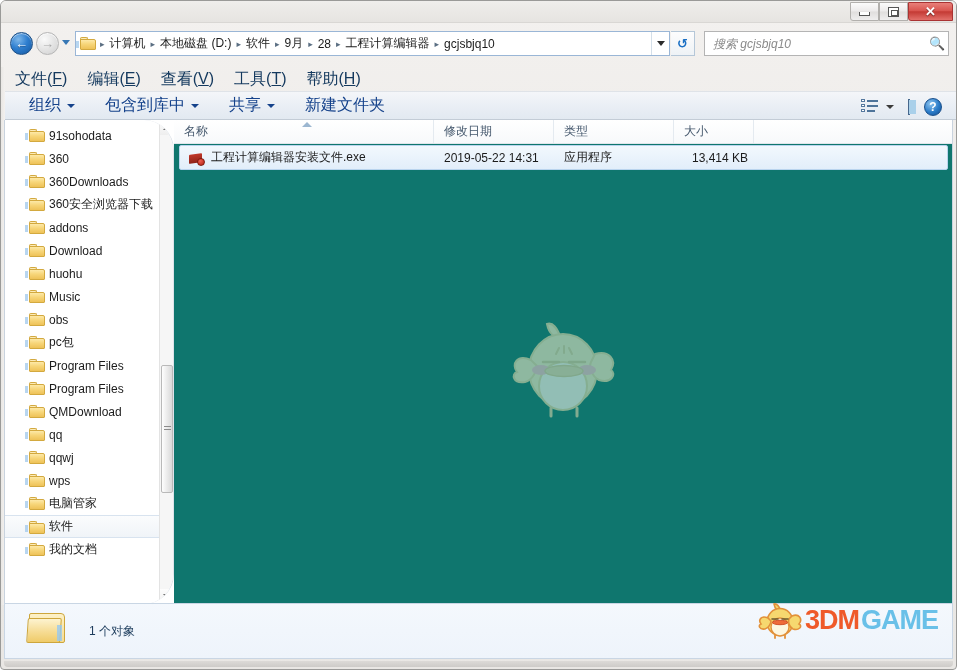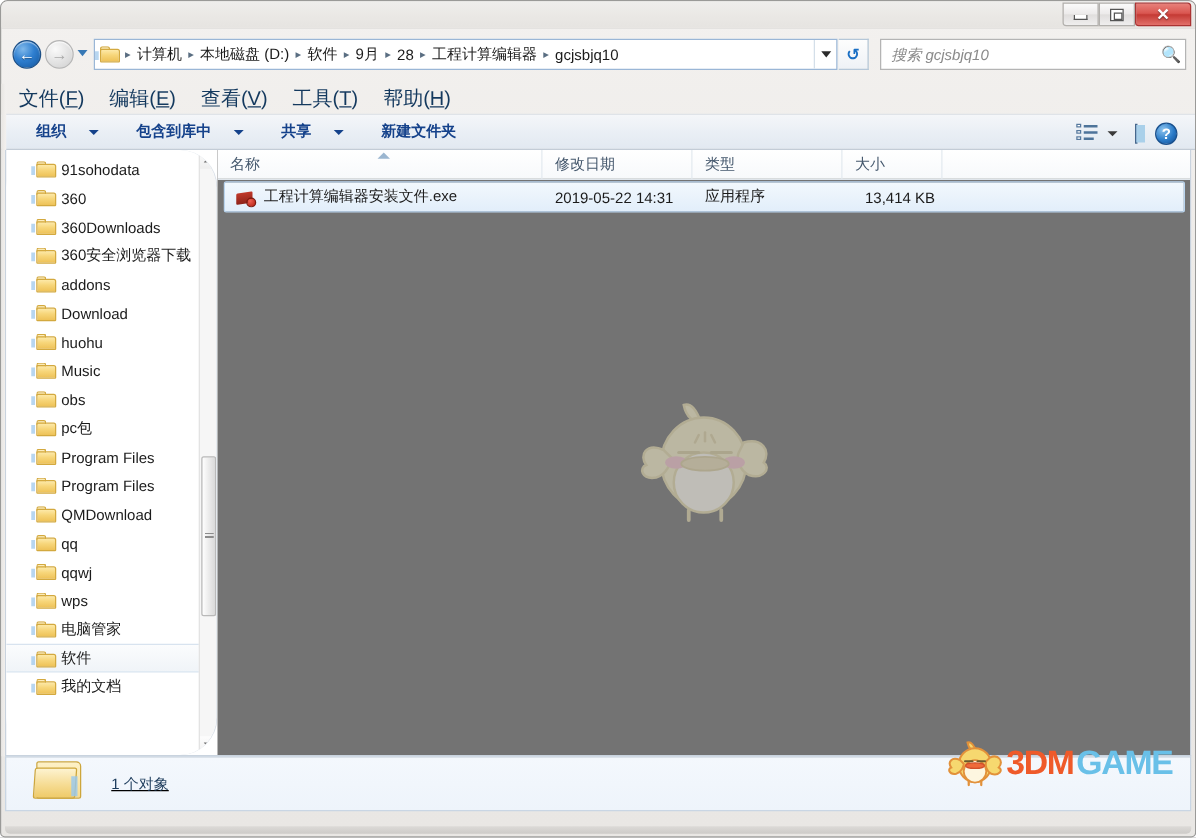--- a/index.html
+++ b/index.html
@@ -140,23 +140,22 @@
   .menuitem u { text-decoration: underline; }
 
   
   #toolbar {
     position: absolute; left: 0; top: 90px; right: 0; height: 29px;
     background: linear-gradient(to bottom, #f4f6f9 0%, #eaeff5 50%, #e2e9f1 100%);
     border-top: 1px solid #dfe3e8; border-bottom: 1px solid #c3ccd6;
     display: flex; align-items: center; padding-left: 20px;
   }
   .tbitem {
-    font-size: 12px; color: #15428b; padding: 3px 8px; display: flex; align-items: center; gap: 18px;
+    font-size: 16px; color: #15428b; padding: 3px 8px; display: flex; align-items: center; gap: 6px;
     margin-right: 14px;
-    font-weight: bold;
   }
   .tbcaret { width: 0; height: 0; border-left: 4px solid transparent; border-right: 4px solid transparent; border-top: 4px solid #15428b; }
   .tbright { position: absolute; right: 8px; top: 0; height: 29px; display: flex; align-items: center; gap: 6px; }
   .viewicon { width: 18px; height: 15px; position: relative; }
   .viewicon .r { position:absolute; left:0; width:4px; height:3px; border:1px solid #56799e; background:#fff;}
   .viewicon .l { position:absolute; left:6px; height:2px; background:#4e749a;}
   .panesicon {
     width: 20px; height: 16px; border: 1px solid #46678c; background: #fff; position: relative;
   }
   .panesicon:before { content:''; position:absolute; left:0; top:0; width:7px; height:100%; background:#a9d0ea;}
@@ -231,21 +230,21 @@
   #navthumb {
     position: absolute; left: 1px; width: 12px; top: 245px; height: 128px;
     background: linear-gradient(to right, #fefefe 0%, #ebebeb 50%, #d9d9d9 100%);
     border: 1px solid #b9b9b9; border-radius: 2px;
     display: flex; align-items: center; justify-content: center;
   }
   #navthumb .grip { width: 7px; height: 6px; background:
       repeating-linear-gradient(to bottom, #8c8c8c 0 1px, transparent 1px 3px); }
 
   
-  #filepane { flex: 1 1 auto; position: relative; background: #737373; overflow: hidden; }
+  #filepane { flex: 1 1 auto; position: relative; background: #0f766e; overflow: hidden; }
   #colheader {
     height: 24px; display: flex; align-items: stretch;
     background: linear-gradient(to bottom, #ffffff 0%, #f7f9fb 100%);
     border-bottom: 1px solid #dfe5eb;
     position: relative;
   }
   .colh {
     display: flex; align-items: center; padding-left: 10px;
     font-size: 12px; color: #44576c;
     border-right: 1px solid #e4eaf0;
@@ -281,24 +280,24 @@
   }
 
   
   #watermark-chick {
     position: absolute; left: 50%; top: 188px; transform: translateX(-50%);
     width: 120px; height: 118px; opacity: .55; pointer-events: none;
   }
 
   
   #statusbar {
-    position: absolute; left: 3px; right: 3px; bottom: 20px; height: 44px;
+    position: absolute; left: 3px; right: 3px; bottom: 10px; height: 56px;
     background: linear-gradient(to bottom, #f4f8fd 0%, #eef4fb 100%);
     border: 1px solid #c9d6e4;
-    display: flex; align-items: center; text-decoration: underline;
+    display: flex; align-items: center;
   }
   #statusfolder { width: 44px; height: 40px; margin-left: 22px; position: relative; flex: 0 0 auto; }
   .bigfolder { position: relative; width: 42px; height: 34px; }
   .bigfolder .back {
     position: absolute; left: 2px; top: 2px; width: 36px; height: 30px;
     background: linear-gradient(to bottom, #fdf1c7 0%, #f7dc90 100%);
     border: 1px solid #cda63c; border-radius: 2px 4px 2px 2px;
   }
   .bigfolder .front {
     position: absolute; left: 0px; top: 7px; width: 34px; height: 25px;

